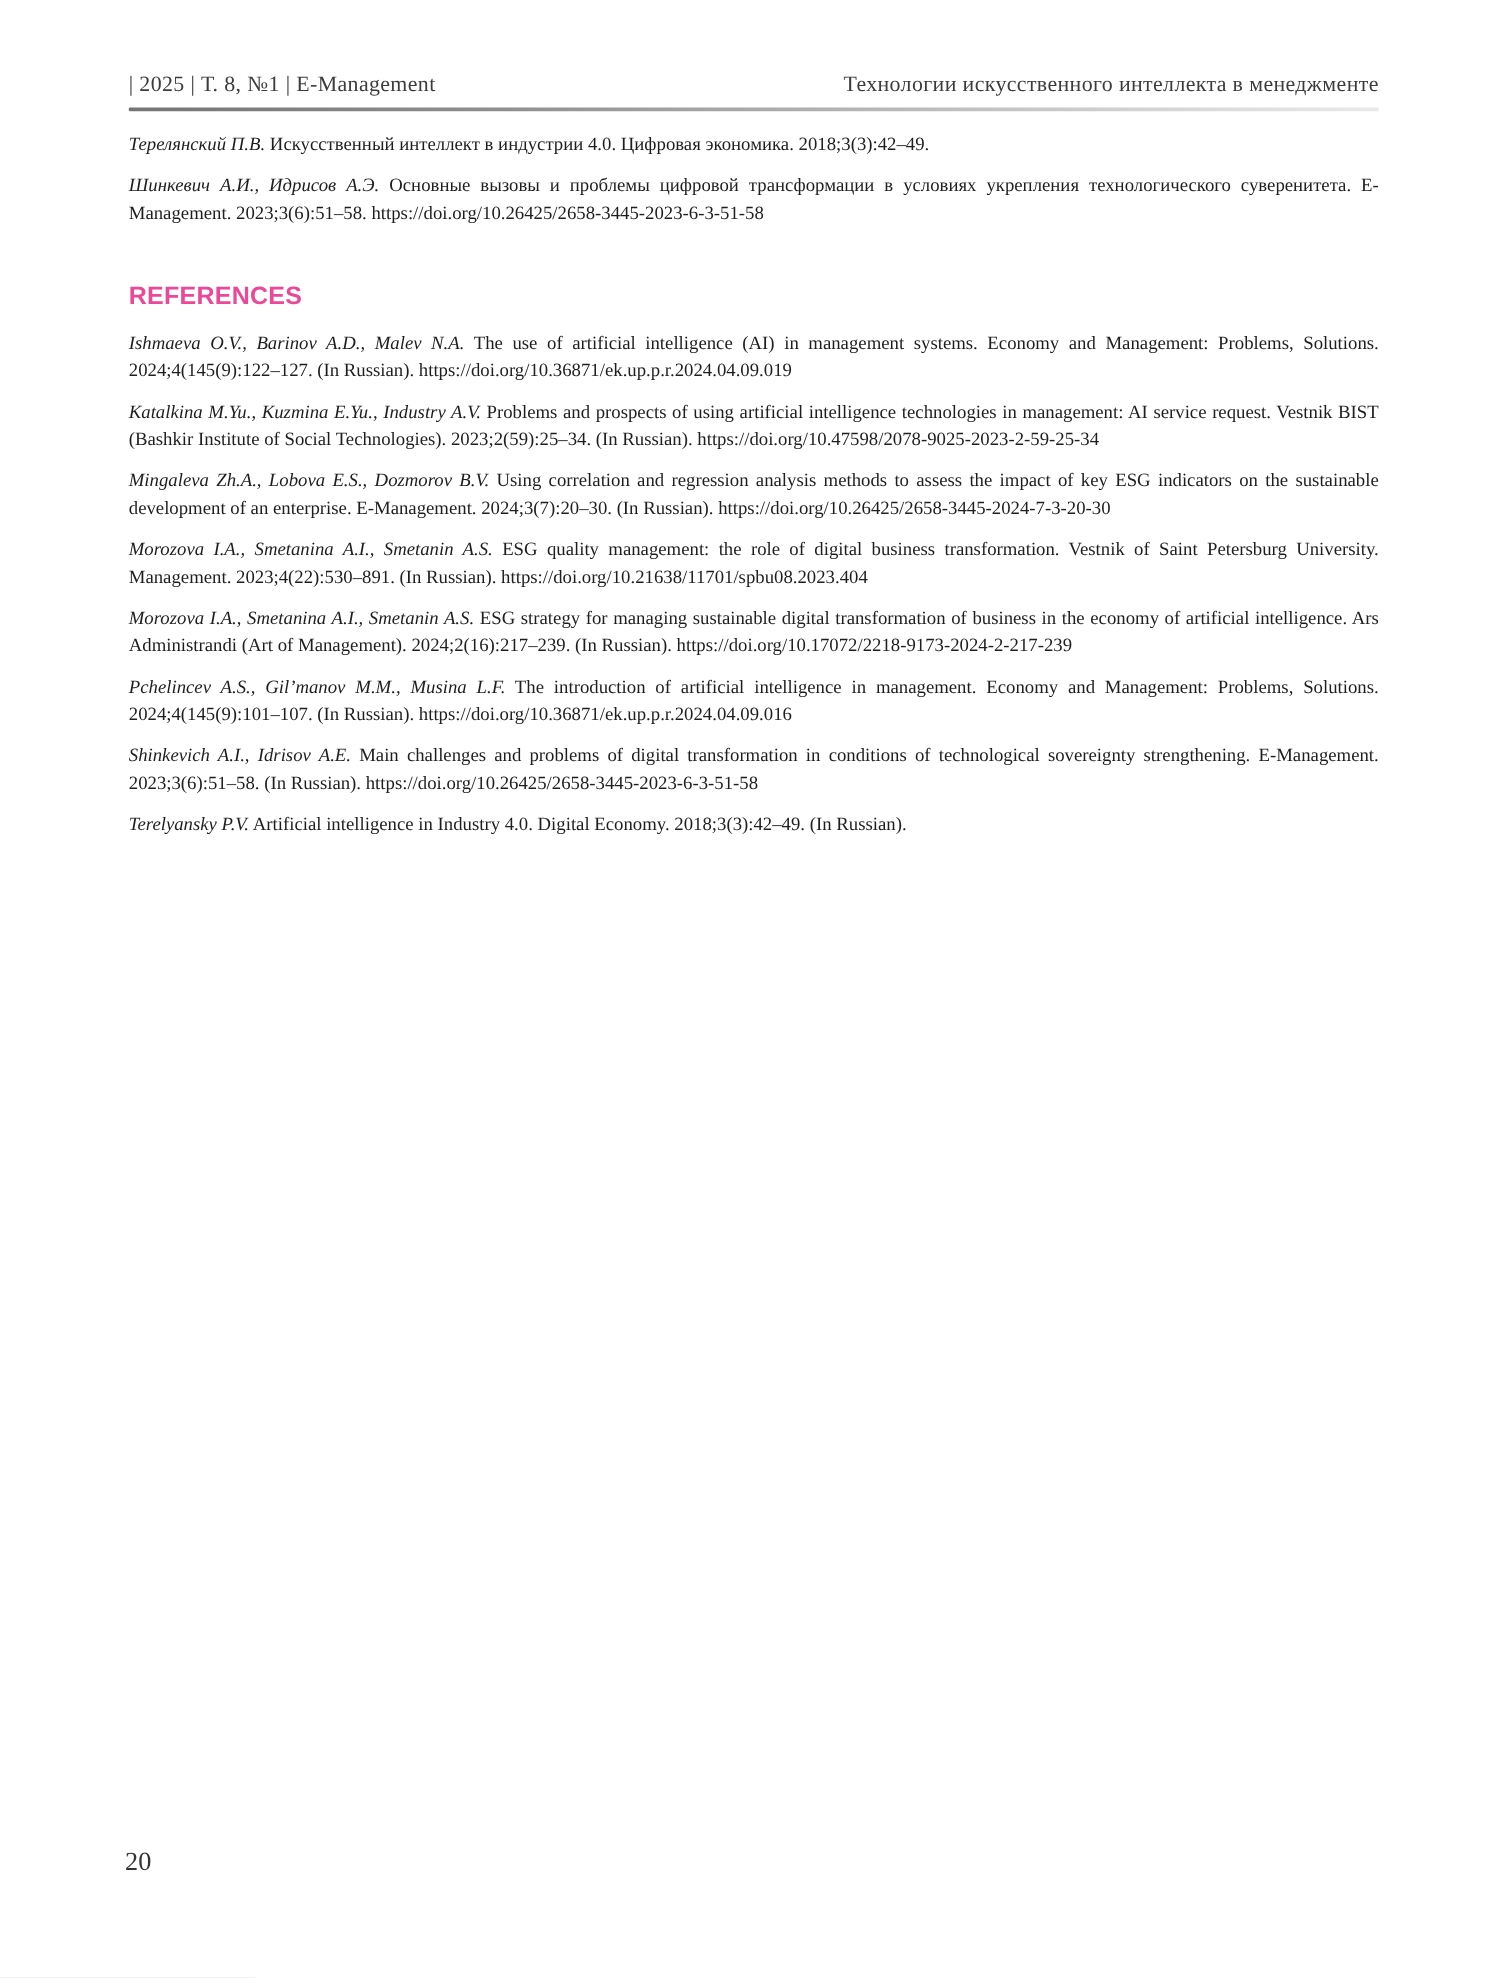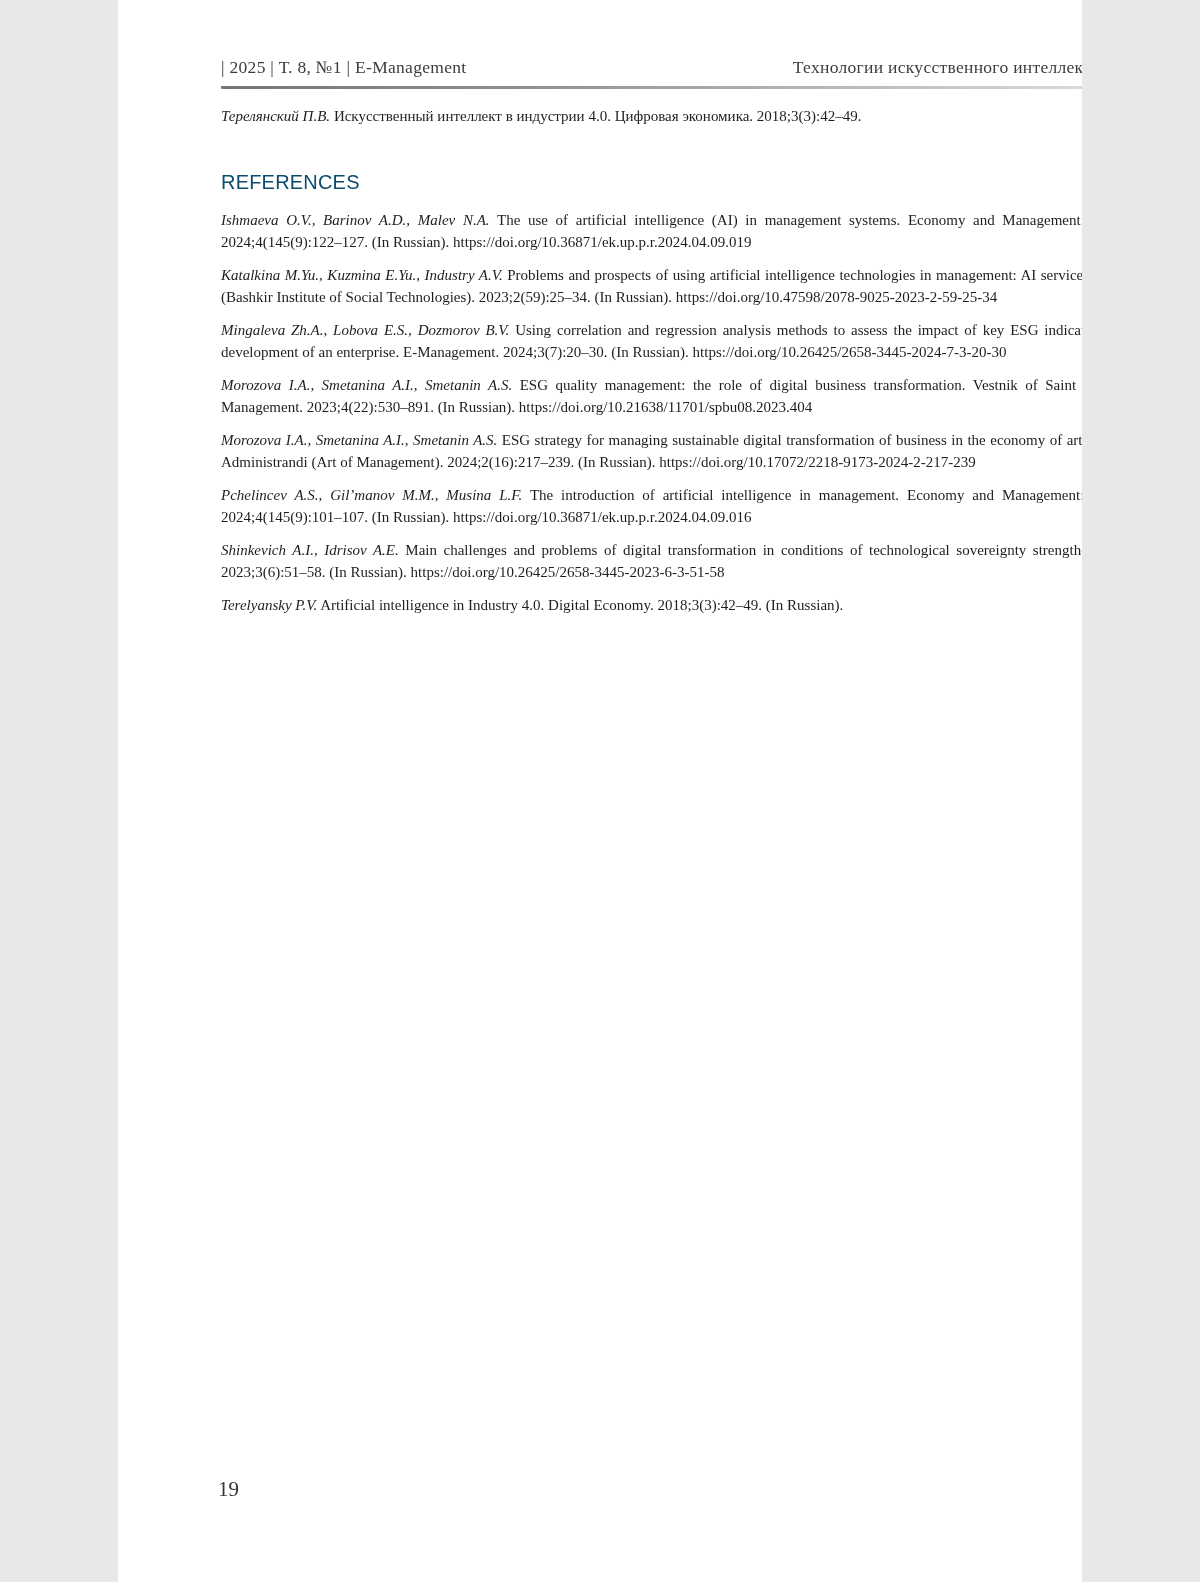--- a/index.html
+++ b/index.html
@@ -1,21 +1,21 @@
 <!DOCTYPE html>
 <html><head>
 <meta charset="utf-8">
 <style>
   * { margin: 0; padding: 0; box-sizing: border-box; }
   html, body { background: #e8e8e8; }
   body { font-family: "Liberation Serif", serif; }
 
   .page {
     position: relative;
-    width: 964px;
+    width: 1200px;
     height: 1582px;
     background: #ffffff;
     margin: 0 auto;
     overflow: hidden;
     color: #1e1e1e;
   }
 
   .content {
     position: absolute;
     left: 103px;
@@ -48,24 +48,24 @@
     font-size: 15px;
     line-height: 22px;
     text-align: justify;
     margin-bottom: 11px;
     color: #1e1e1e;
   }
   p.ref .authors { font-style: italic; }
 
   .refs-heading {
     font-family: "Liberation Sans", sans-serif;
-    font-weight: 400;
+    font-weight: 700;
     font-size: 20px;
     letter-spacing: 0.2px;
-    color: #0c4a6e;
+    color: #ec4899;
     margin-top: 44px;
     margin-bottom: 15px;
   }
 
   .page-number {
     position: absolute;
     left: 100px;
     top: 1477px;
     font-size: 21px;
     color: #333333;
@@ -80,20 +80,21 @@
     <div class="running-header">
       <span class="left">| 2025 | Т. 8, №1 | E-Management</span>
       <span class="right">Технологии искусственного интеллекта в менеджменте</span>
     </div>
 
     <div class="header-rule"></div>
 
     <div class="russian-refs" id="russian-refs">
   <p class="ref"><i class="authors">Терелянский П.В.</i> <span class="ref-text">Искусственный интеллект в индустрии 4.0. Цифровая экономика. 2018;3(3):42–49.</span></p>
 
+  <p class="ref"><i class="authors">Шинкевич А.И., Идрисов А.Э.</i> <span class="ref-text">Основные вызовы и проблемы цифровой трансформации в условиях укрепления технологического суверенитета. E-Management. 2023;3(6):51–58. https://doi.org/10.26425/2658-3445-2023-6-3-51-58</span></p>
 </div>
 
     <h2 class="refs-heading">REFERENCES</h2>
 
     <div class="refs-list" id="refs-list">
   <p class="ref"><i class="authors">Ishmaeva O.V., Barinov A.D., Malev N.A.</i> <span class="ref-text">The use of artificial intelligence (AI) in management systems. Economy and Management: Problems, Solutions. 2024;4(145(9):122–127. (In Russian). https://doi.org/10.36871/ek.up.p.r.2024.04.09.019</span></p>
 
   <p class="ref"><i class="authors">Katalkina M.Yu., Kuzmina E.Yu., Industry A.V.</i> <span class="ref-text">Problems and prospects of using artificial intelligence technologies in management: AI service request. Vestnik BIST (Bashkir Institute of Social Technologies). 2023;2(59):25–34. (In Russian). https://doi.org/10.47598/2078-9025-2023-2-59-25-34</span></p>
 
 
@@ -106,14 +107,14 @@
 
   <p class="ref"><i class="authors">Pchelincev A.S., Gil’manov M.M., Musina L.F.</i> <span class="ref-text">The introduction of artificial intelligence in management. Economy and Management: Problems, Solutions. 2024;4(145(9):101–107. (In Russian). https://doi.org/10.36871/ek.up.p.r.2024.04.09.016</span></p>
 
   <p class="ref"><i class="authors">Shinkevich A.I., Idrisov A.E.</i> <span class="ref-text">Main challenges and problems of digital transformation in conditions of technological sovereignty strengthening. E-Management. 2023;3(6):51–58. (In Russian). https://doi.org/10.26425/2658-3445-2023-6-3-51-58</span></p>
 
   <p class="ref"><i class="authors">Terelyansky P.V.</i> <span class="ref-text">Artificial intelligence in Industry 4.0. Digital Economy. 2018;3(3):42–49. (In Russian).</span></p>
 </div>
 
   </div>
 
-  <div class="page-number">19</div>
+  <div class="page-number">20</div>
 </div>
 
 </body></html>

